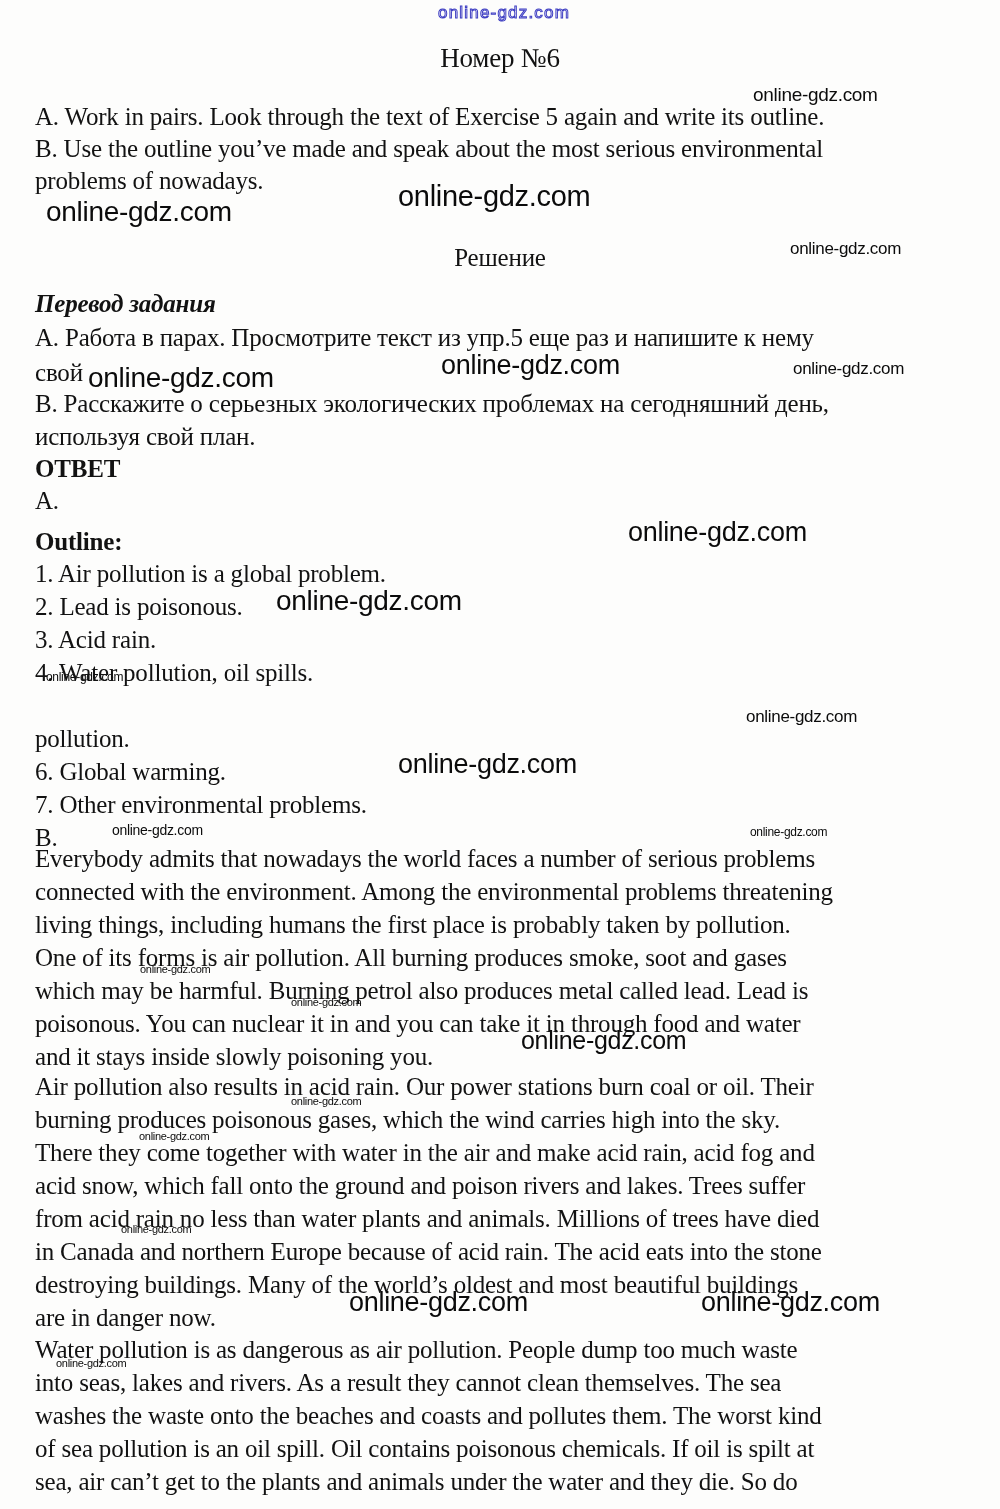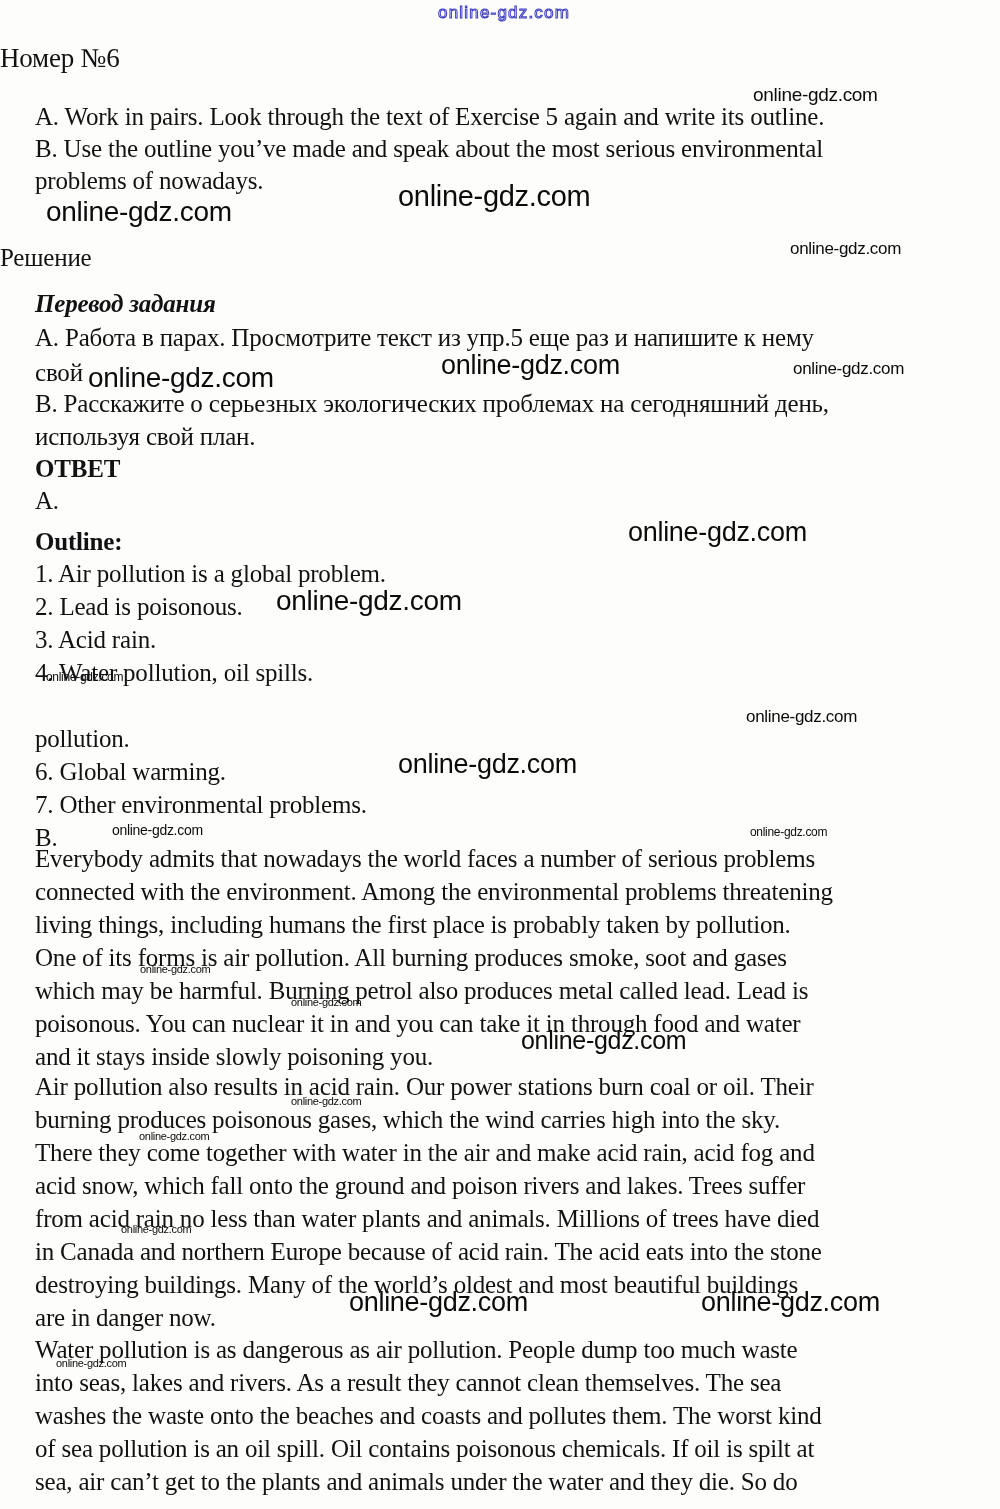--- a/index.html
+++ b/index.html
@@ -5,21 +5,21 @@
   html,body { margin:0; padding:0; background:#ffffff; }
   .page {
     position:relative; width:1000px; height:1509px;
     background:#fdfdfc; overflow:hidden;
     font-family:"Liberation Serif", serif; color:#121212;
   }
   .line {
     position:absolute; left:35px; font-size:25px; line-height:1.1;
     white-space:nowrap; letter-spacing:-0.2px;
   }
-  .center { left:0; width:1000px; text-align:left; }
+  .center { left:0; width:1000px; text-align:center; }
   .b  { font-weight:700; }
   .bi { font-weight:700; font-style:italic; }
   .wm {
     position:absolute; font-family:"Liberation Sans", sans-serif;
     font-weight:400; white-space:nowrap; color:#0b0b0b;
     letter-spacing:-0.3px; line-height:1;
   }
   .wm-blue {
     color:#4a4ace;
     -webkit-text-fill-color:transparent;

